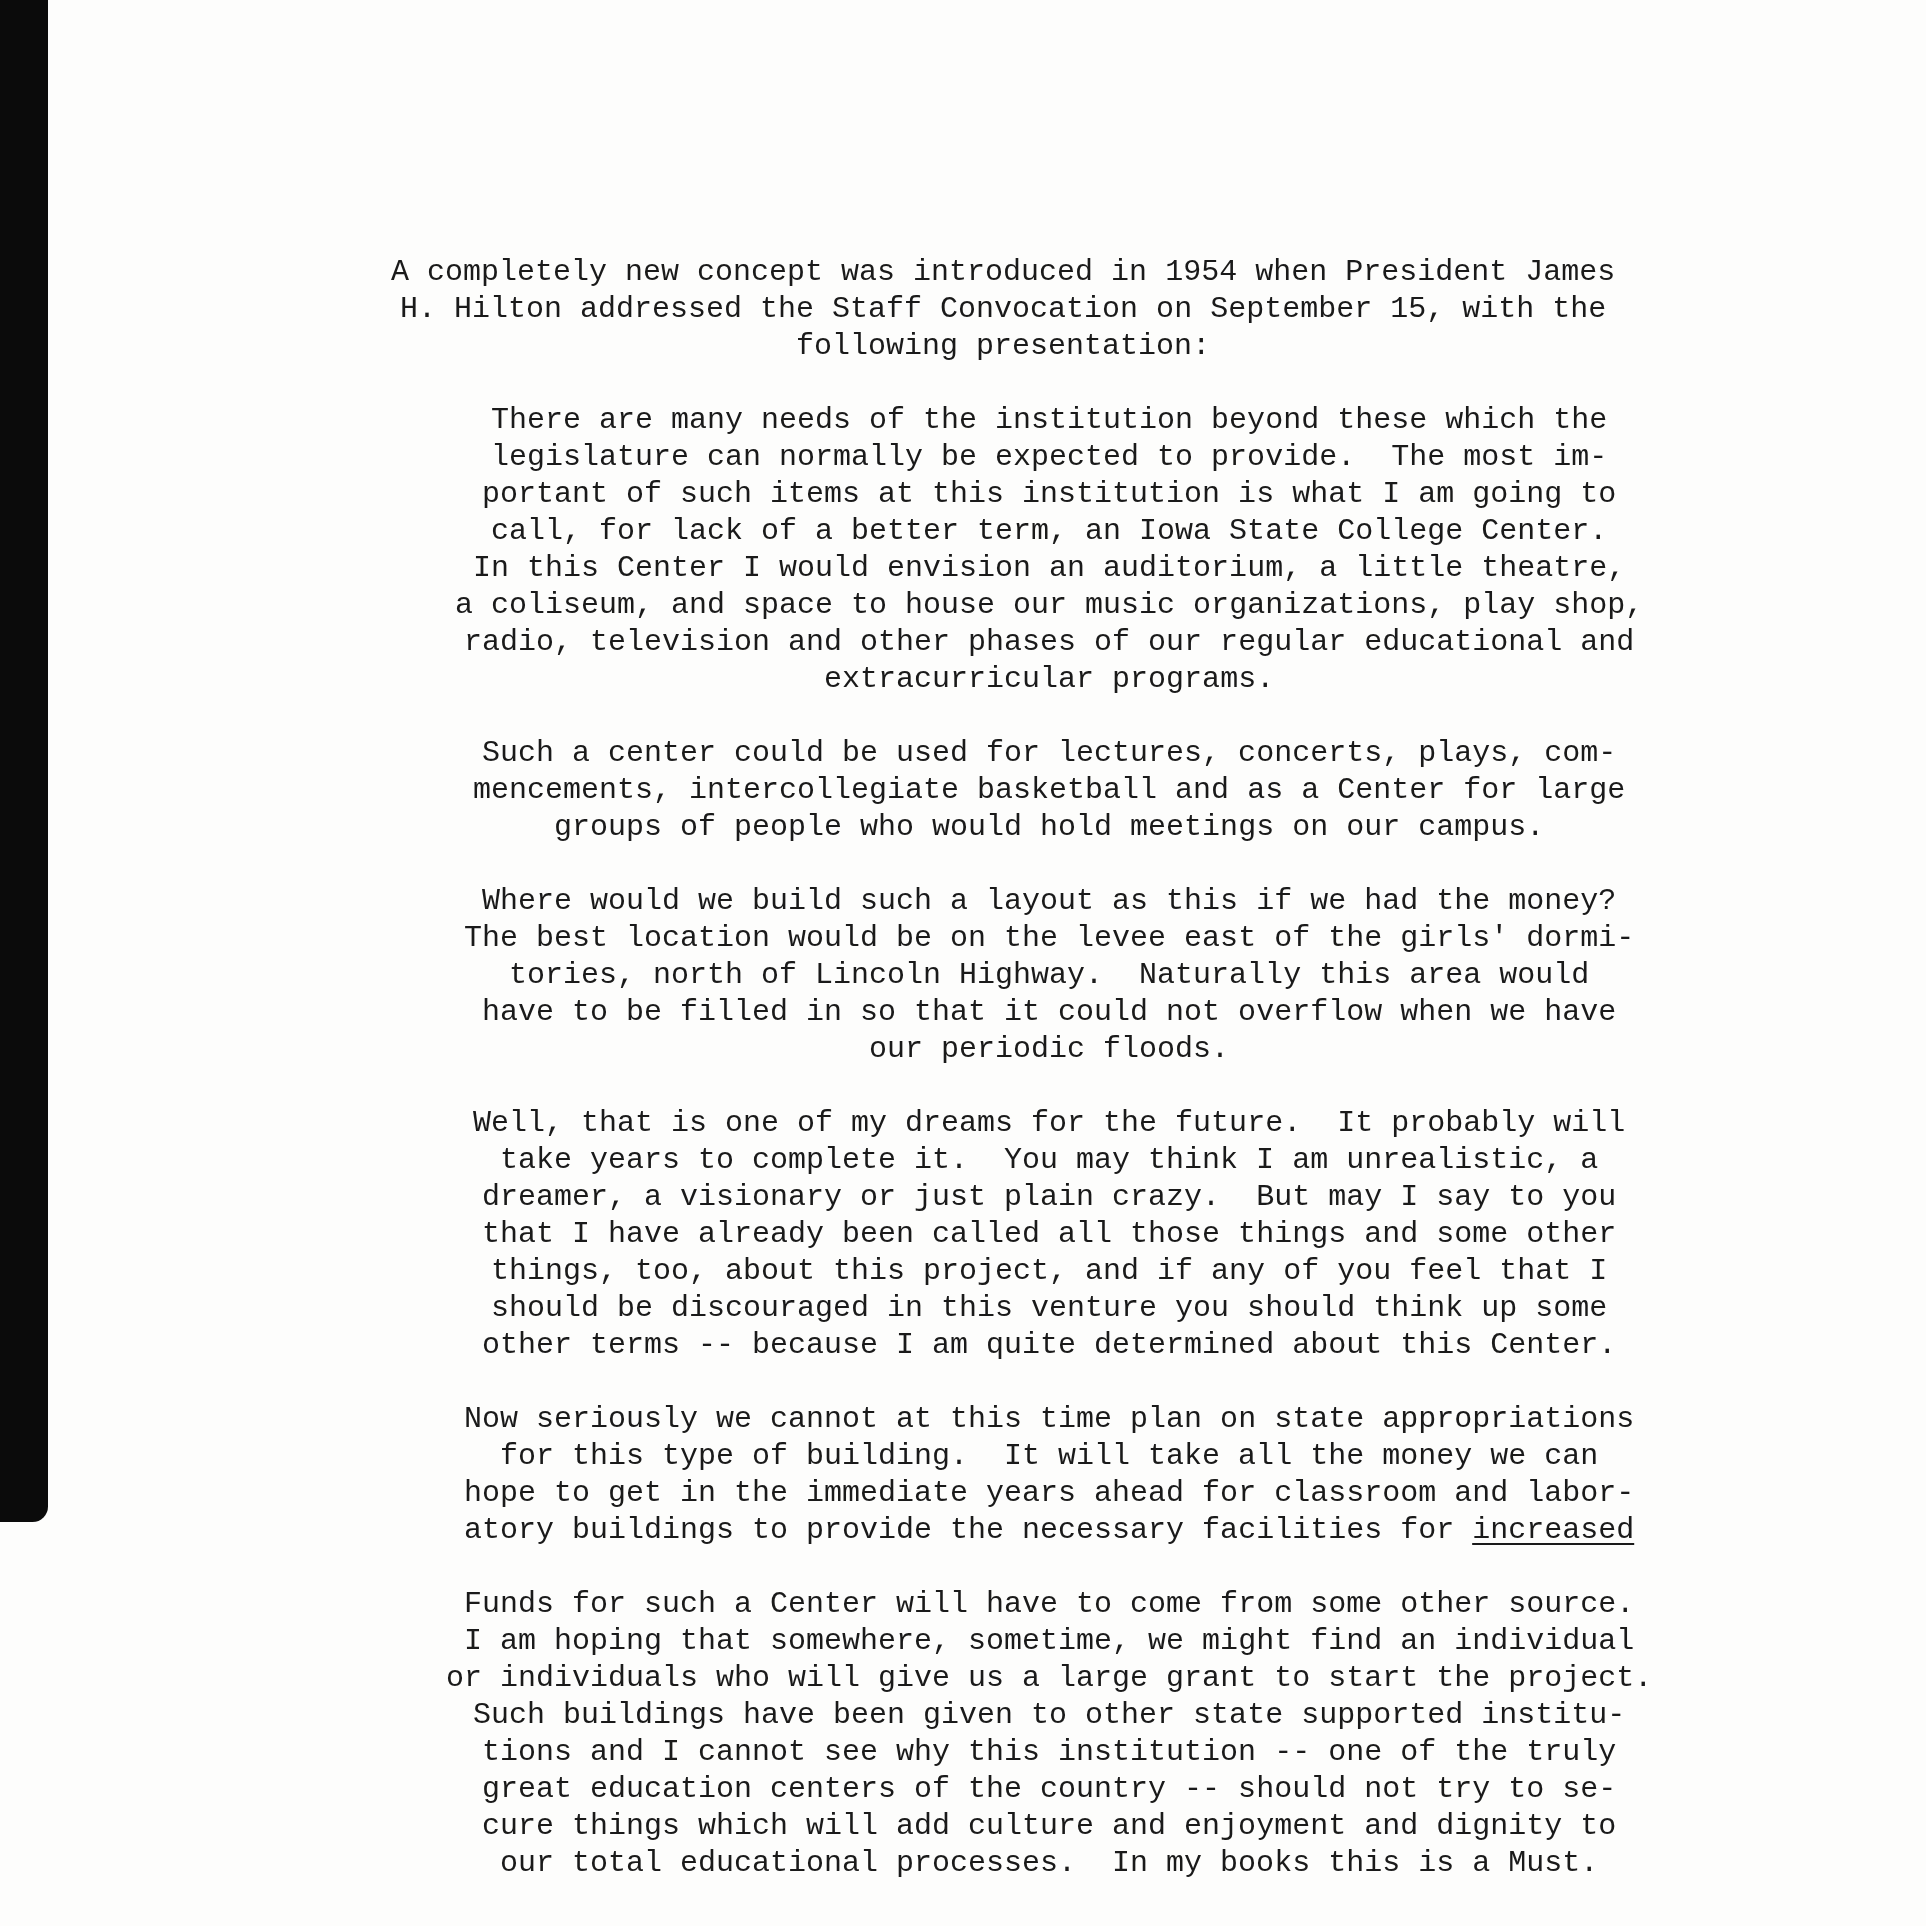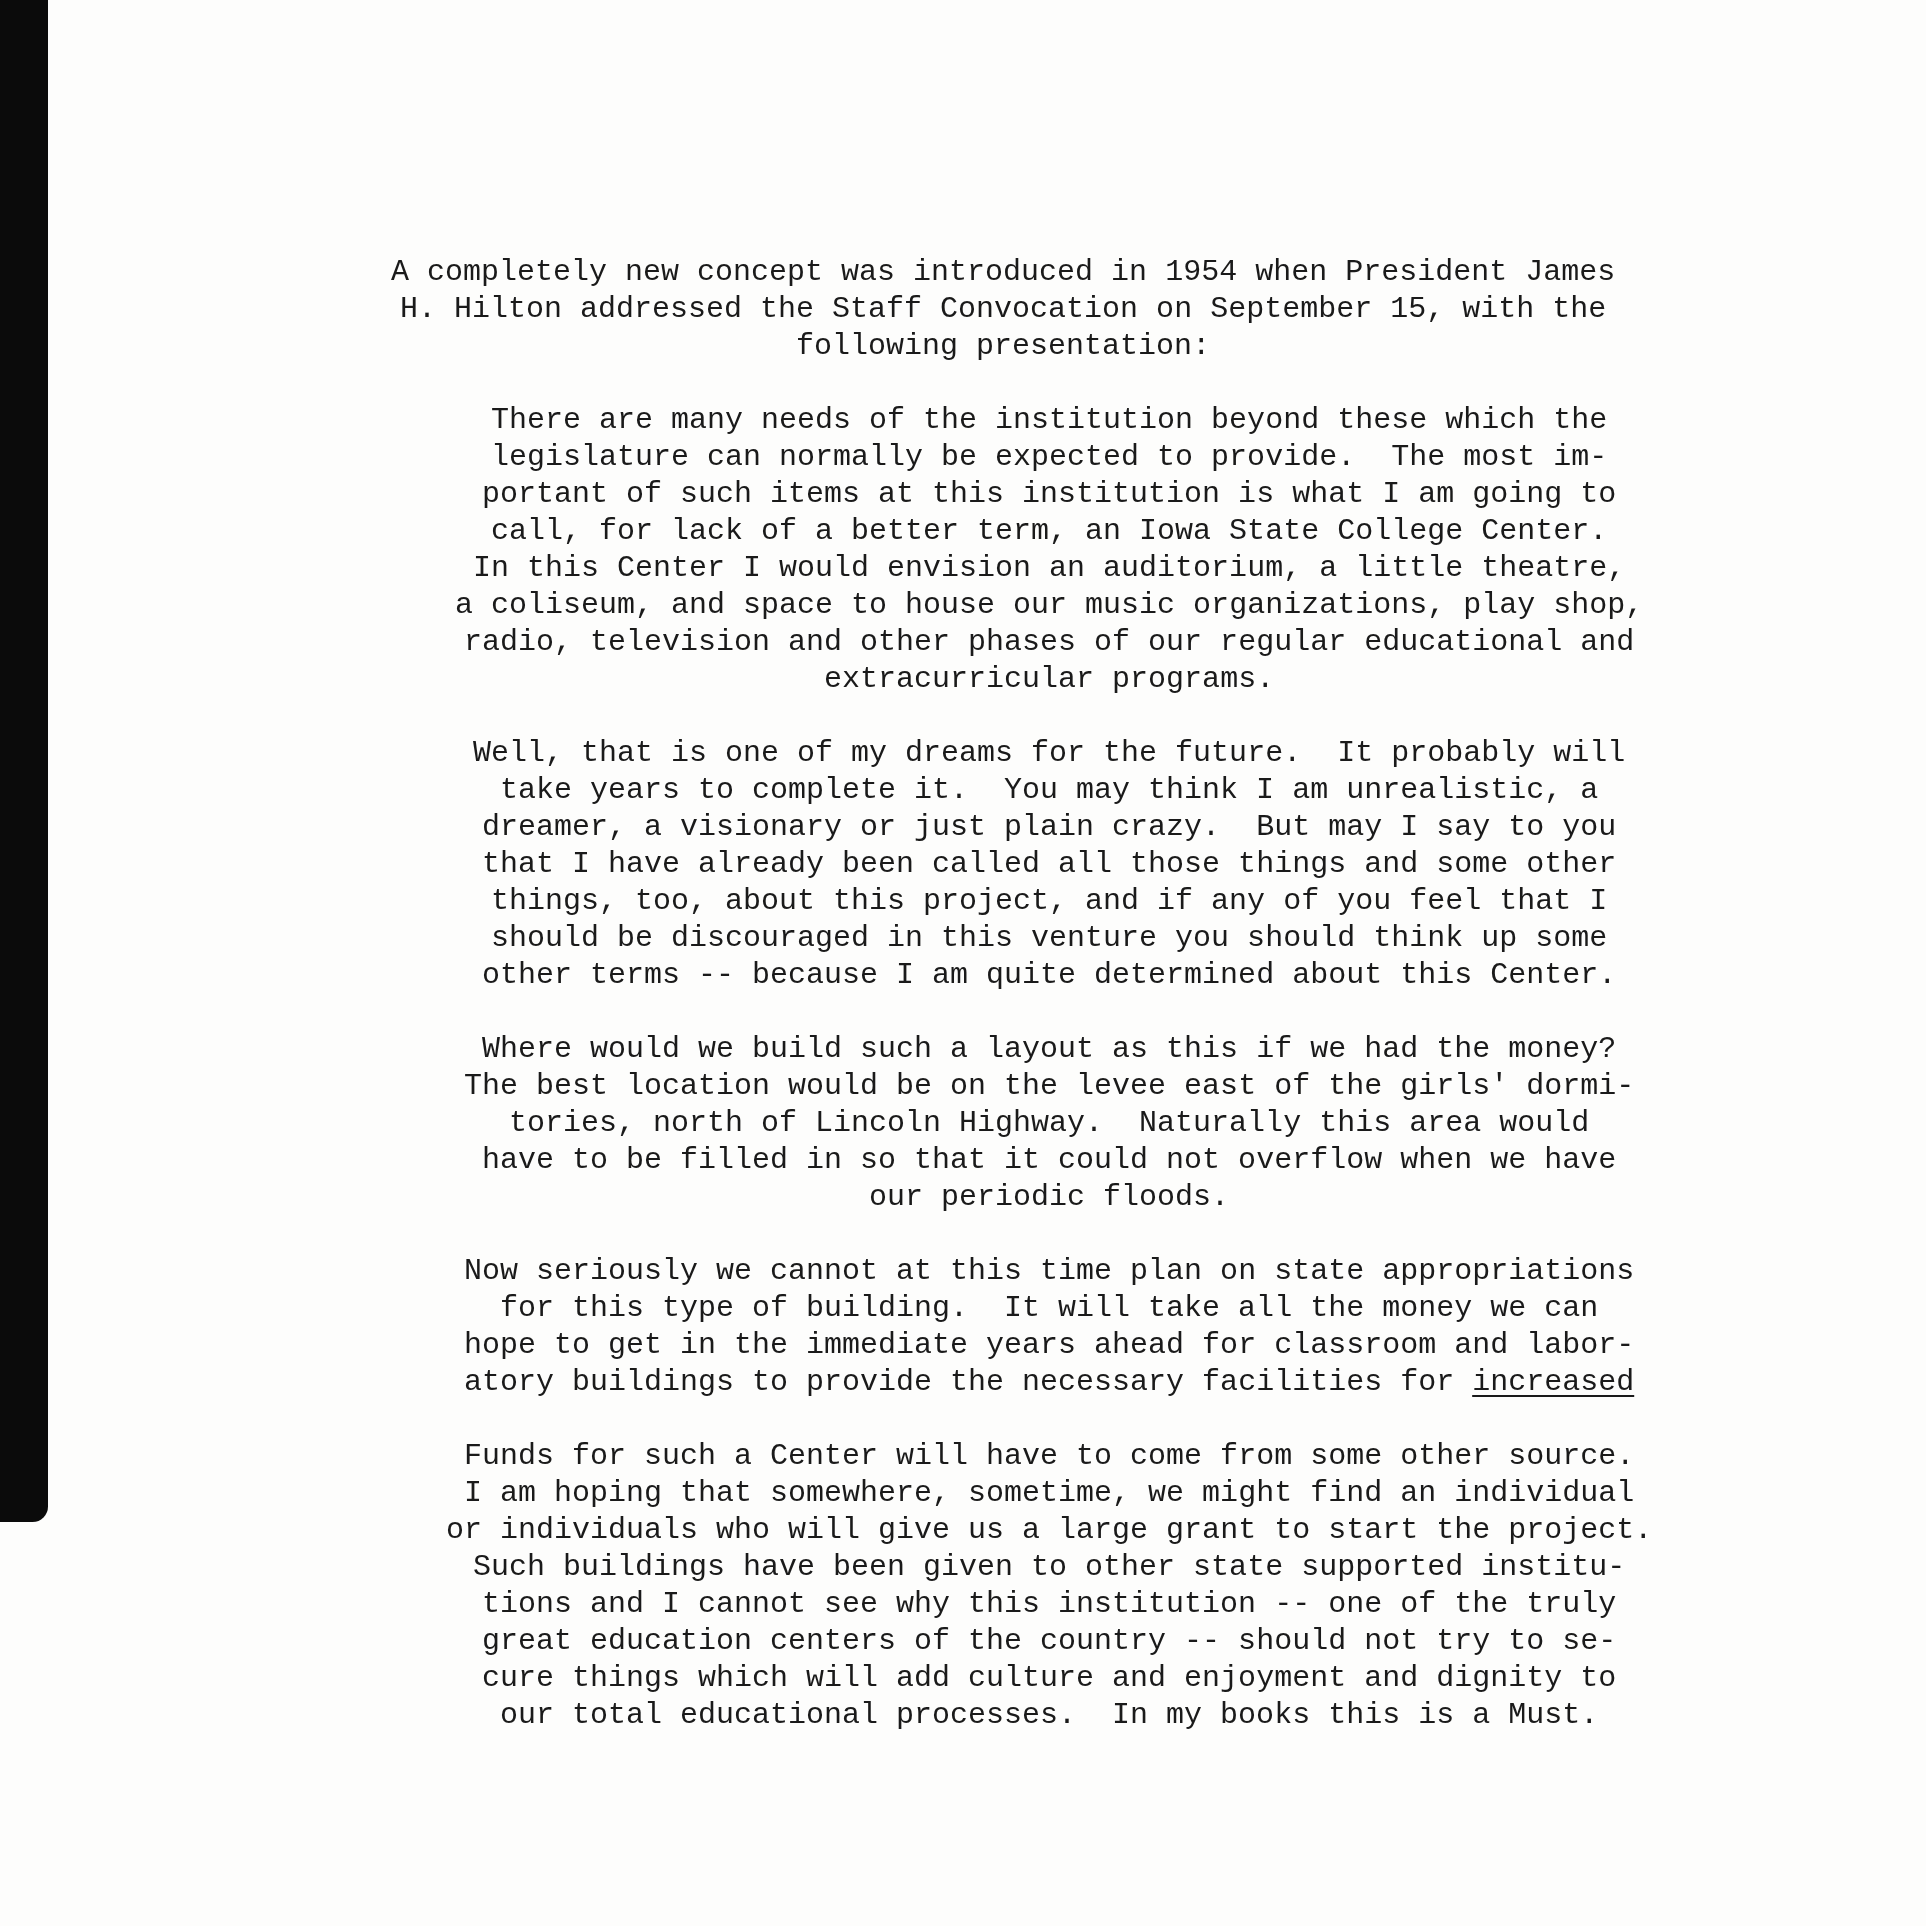--- a/index.html
+++ b/index.html
@@ -53,34 +53,37 @@
 
     <p class="para quote">There are many needs of the institution beyond these which the
 legislature can normally be expected to provide.  The most im-
 portant of such items at this institution is what I am going to
 call, for lack of a better term, an Iowa State College Center.
 In this Center I would envision an auditorium, a little theatre,
 a coliseum, and space to house our music organizations, play shop,
 radio, television and other phases of our regular educational and
 extracurricular programs.</p>
 
+    <p class="para quote">Such a center could be used for lectures, concerts, plays, com-
+mencements, intercollegiate basketball and as a Center for large
+groups of people who would hold meetings on our campus.</p>
+
+    <p class="para quote">Where would we build such a layout as this if we had the money?
+The best location would be on the levee east of the girls' dormi-
+tories, north of Lincoln Highway.  Naturally this area would
+have to be filled in so that it could not overflow when we have
+our periodic floods.</p>
 
     <p class="para quote">Well, that is one of my dreams for the future.  It probably will
 take years to complete it.  You may think I am unrealistic, a
 dreamer, a visionary or just plain crazy.  But may I say to you
 that I have already been called all those things and some other
 things, too, about this project, and if any of you feel that I
 should be discouraged in this venture you should think up some
 other terms -- because I am quite determined about this Center.</p>
-
-    <p class="para quote">Where would we build such a layout as this if we had the money?
-The best location would be on the levee east of the girls' dormi-
-tories, north of Lincoln Highway.  Naturally this area would
-have to be filled in so that it could not overflow when we have
-our periodic floods.</p>
 
     <p class="para quote"><span class="multiline">Now seriously we cannot at this time plan on state appropriations
 for this type of building.  It will take all the money we can
 hope to get in the immediate years ahead for classroom and labor-</span><span class="line"><span>atory buildings to provide the necessary facilities for </span><span class="u">increased</span></span></p>
 
     <p class="para quote">Funds for such a Center will have to come from some other source.
 I am hoping that somewhere, sometime, we might find an individual
 or individuals who will give us a large grant to start the project.
 Such buildings have been given to other state supported institu-
 tions and I cannot see why this institution -- one of the truly

